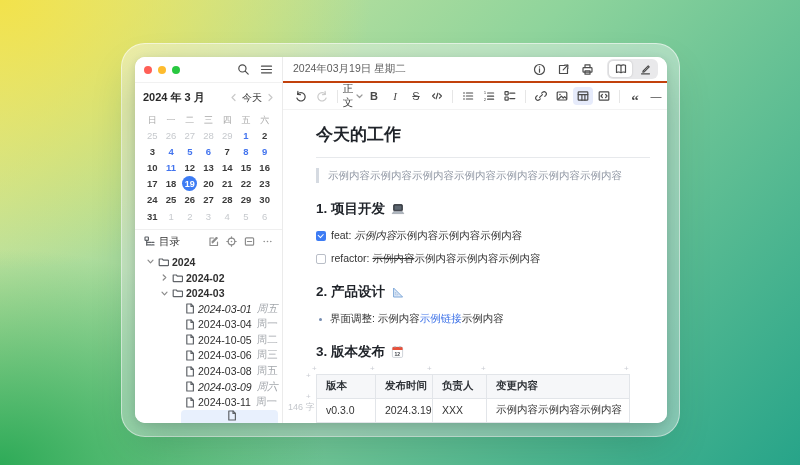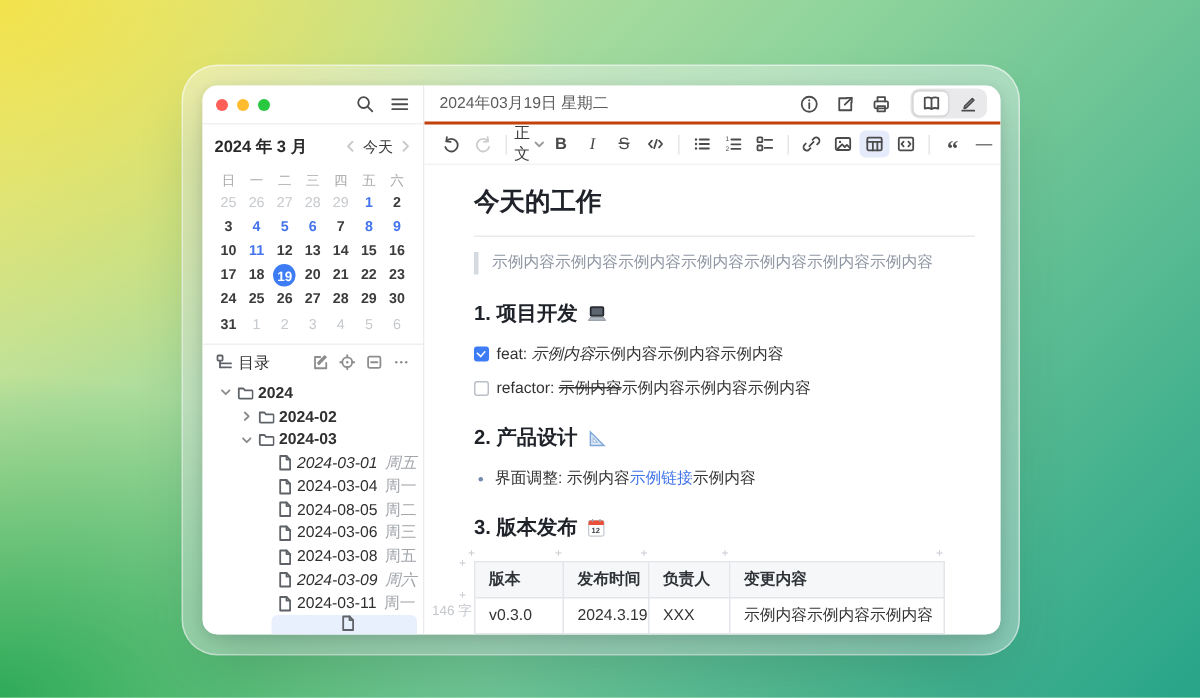--- a/index.html
+++ b/index.html
@@ -318,21 +318,21 @@
           <span>2024-03-04</span>
           <span class="week">周一</span>
         </div>
         <div class="tree-row file" style="margin-left: 46px; padding-left: 4px;">
           <span class="t-ic">
             <svg class="ic" width="10" height="11" viewBox="0 0 10 11">
               <path d="M1.8 1 h4.2 l2.4 2.4 V10 H1.8 Z"></path>
               <polyline points="6,1 6,3.4 8.4,3.4"></polyline>
             </svg>
           </span>
-          <span>2024-08-05</span>
+          <span>2024-10-05</span>
           <span class="week">周二</span>
         </div>
         <div class="tree-row file" style="margin-left: 46px; padding-left: 4px;">
           <span class="t-ic">
             <svg class="ic" width="10" height="11" viewBox="0 0 10 11">
               <path d="M1.8 1 h4.2 l2.4 2.4 V10 H1.8 Z"></path>
               <polyline points="6,1 6,3.4 8.4,3.4"></polyline>
             </svg>
           </span>
           <span>2024-03-06</span>

